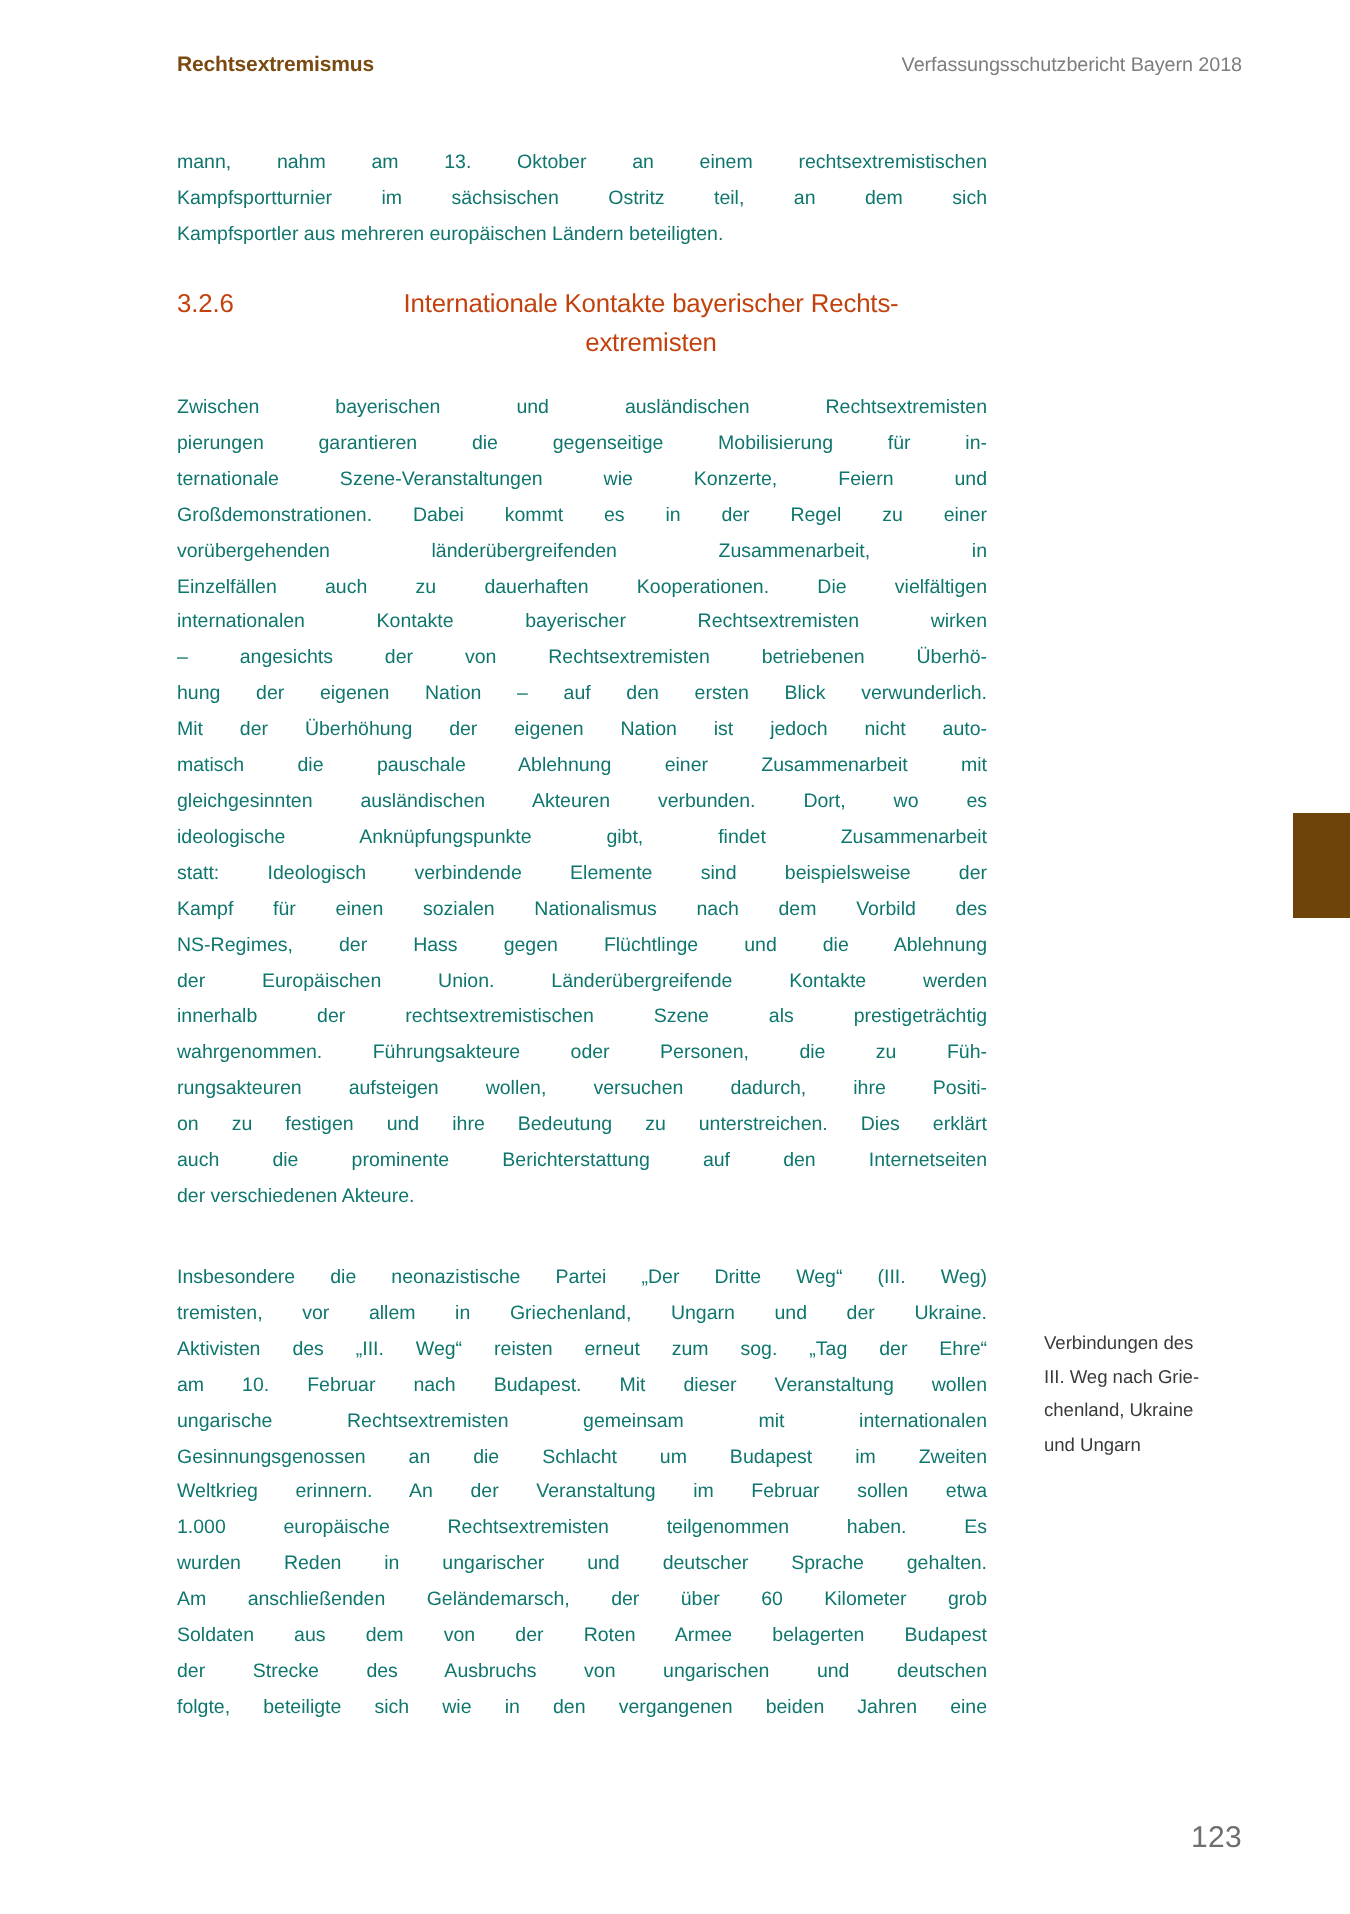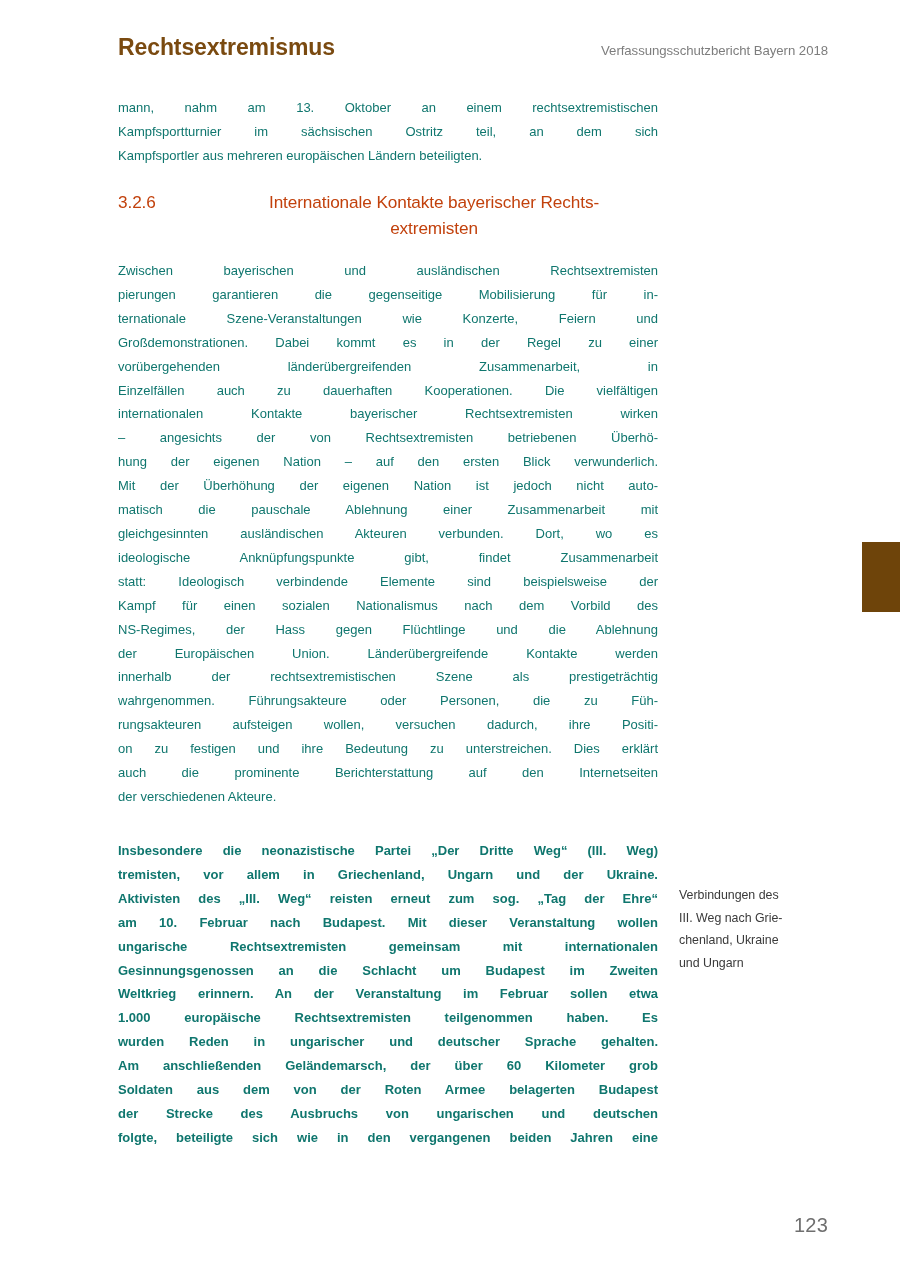--- a/index.html
+++ b/index.html
@@ -24,21 +24,21 @@
     position: absolute;
     left: 118px;
     top: 34px;
     width: 710px;
     height: 26px;
     display: flex;
     align-items: baseline;
     justify-content: space-between;
   }
   .head-section {
-    font-size: 23px;
+    font-size: 14px;
     font-weight: bold;
     color: #7a4a10;
     letter-spacing: -0.1px;
     white-space: nowrap;
   }
   .head-report {
     font-size: 13.2px;
     font-weight: normal;
     color: #7d7d7d;
     letter-spacing: -0.05px;
@@ -83,34 +83,34 @@
   .block {
     position: absolute;
     left: 118px;
     width: 540px;
     font-size: 13px;
     line-height: 23.9px;
     color: #0f766e;
   }
   .blk-1 { top: 96px; }
   .blk-2 { top: 259px; }
-  .blk-3 { top: 839px; font-weight: bold; }
+  .blk-3 { top: 839px; }
 
   
   .margin-note {
     position: absolute;
     left: 679px;
     top: 884px;
     width: 160px;
     font-size: 12.4px;
     line-height: 22.6px;
     color: #3a3a3a;
     letter-spacing: -0.02px;
   }
-  .margin-note div { white-space: nowrap; }
+  .margin-note div { white-space: nowrap; margin-left: 17px; }
 
   
   .thumb-tab {
     position: absolute;
     left: 862px;
     top: 542px;
     width: 38px;
     height: 70px;
     background: #6e440a;
   }

